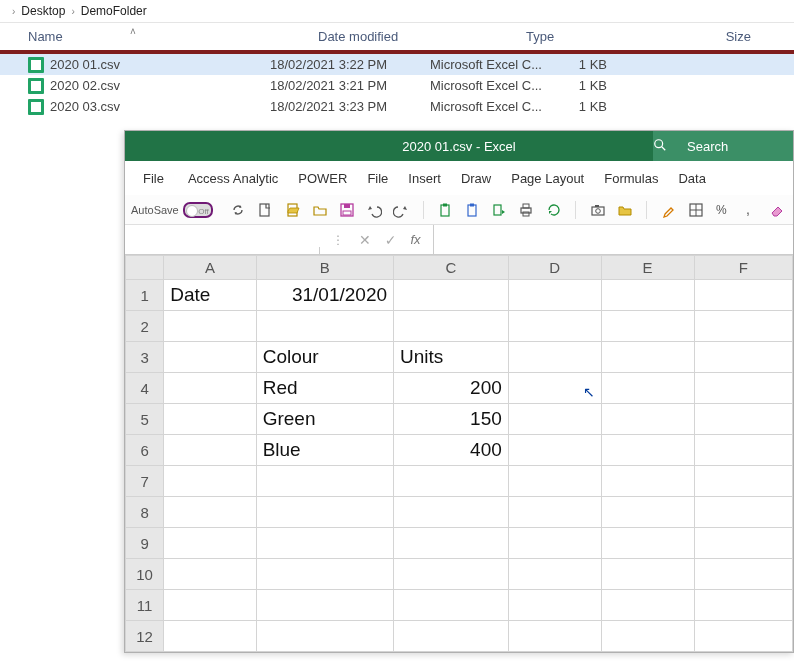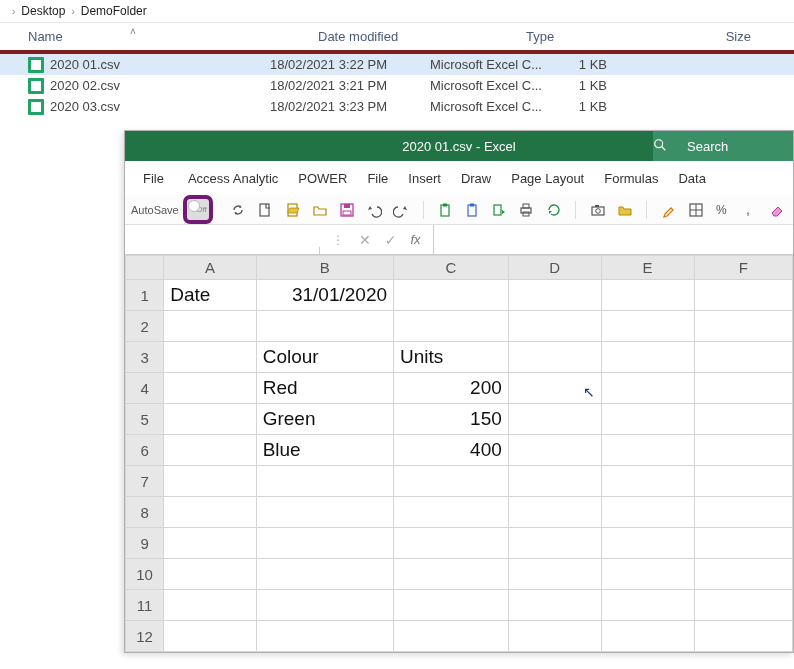--- a/index.html
+++ b/index.html
@@ -30,21 +30,21 @@
   .excel-title { background: #217346; color: #fff; height: 30px; display: flex; align-items: center; justify-content: center; font-size: 13px; position: relative; }
   .excel-search { position: absolute; right: 0; top: 0; height: 30px; width: 140px; background: #3b8f66; display: flex; align-items: center; gap: 20px; color: #fff; font-size: 13px; }
   .excel-search .mag { width: 14px; height: 14px; }
 
   .ribbon-tabs { display: flex; align-items: center; height: 34px; padding: 0 8px; background: #fff; font-size: 13px; color: #333; }
   .ribbon-tabs .tab { padding: 0 10px; cursor: pointer; }
   .ribbon-tabs .tab:first-child { margin-right: 4px; }
 
   .ribbon-tools { display: flex; align-items: center; height: 30px; background: #fcfcfc; padding: 0 6px; border-bottom: 1px solid #e0e0e0; gap: 8px; }
   .autosave { display: flex; align-items: center; font-size: 11px; color: #555; gap: 4px; margin-right: 8px;}
-  .toggle { width: 30px; height: 29px; border-radius: 7px; background: #ddd; border:4px solid #701a75; position: relative; display:flex; align-items:center; justify-content:flex-end; padding-right:2px; font-size:8px; color:#888;}
+  .toggle { width: 30px; height: 16px; border-radius: 7px; background: #ddd; border:2px solid #701a75; position: relative; display:flex; align-items:flex-end; justify-content:flex-end; padding-right:2px; font-size:8px; color:#888;}
   .toggle::before{ content:""; position:absolute; left:1px; top:1px; width:10px; height:10px; border-radius:50%; background:#fff; border:1px solid #bbb;}
   .tool-btn { width: 20px; height: 20px; display: flex; align-items: center; justify-content: center; color: #555; border-radius: 2px; cursor:pointer;}
   .tool-btn svg { width: 16px; height: 16px; }
   .sep { width:1px; height:18px; background:#ddd; margin:0 4px;}
 
   .formula-bar { display: flex; align-items: center; height: 30px; background: #fff; border-bottom: 1px solid #ccc; }
   .namebox { width: 195px; border-right: 1px solid #ccc; height: 100%; display:flex; align-items:center; padding:0 6px; font-size:13px; position:relative;margin-top:44px;}
   .namebox-dd { position:absolute; right:4px; font-size:9px; color:#888;}
   .fb-icons { display:flex; align-items:center; gap:14px; padding:0 12px; color:#aaa; font-size:14px;}
   .fb-icons .dots{font-size:12px; letter-spacing:1px;}

